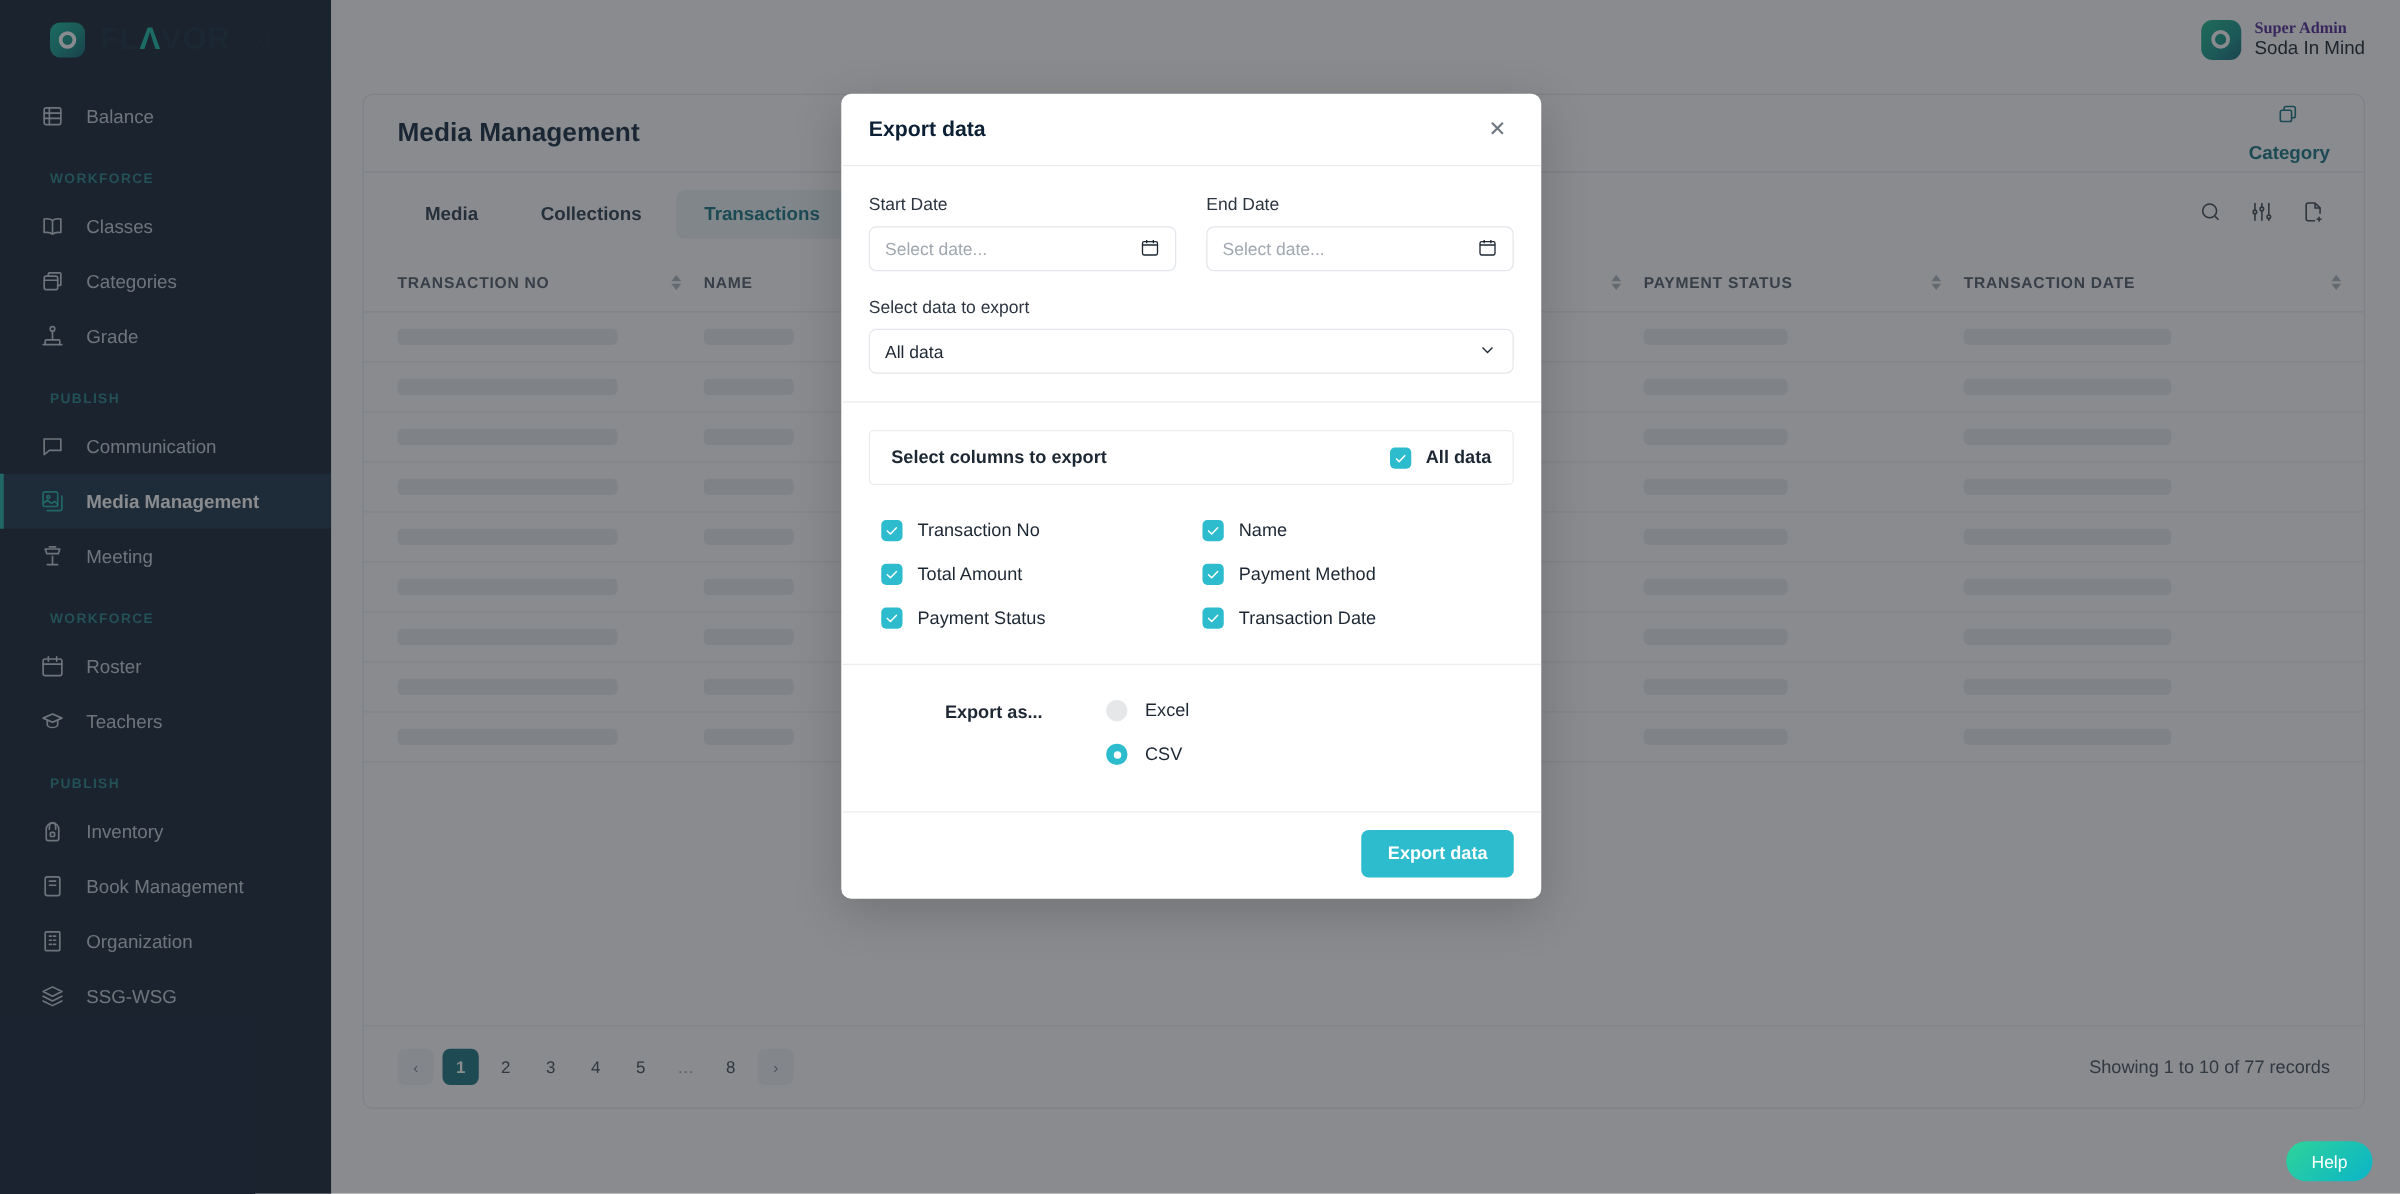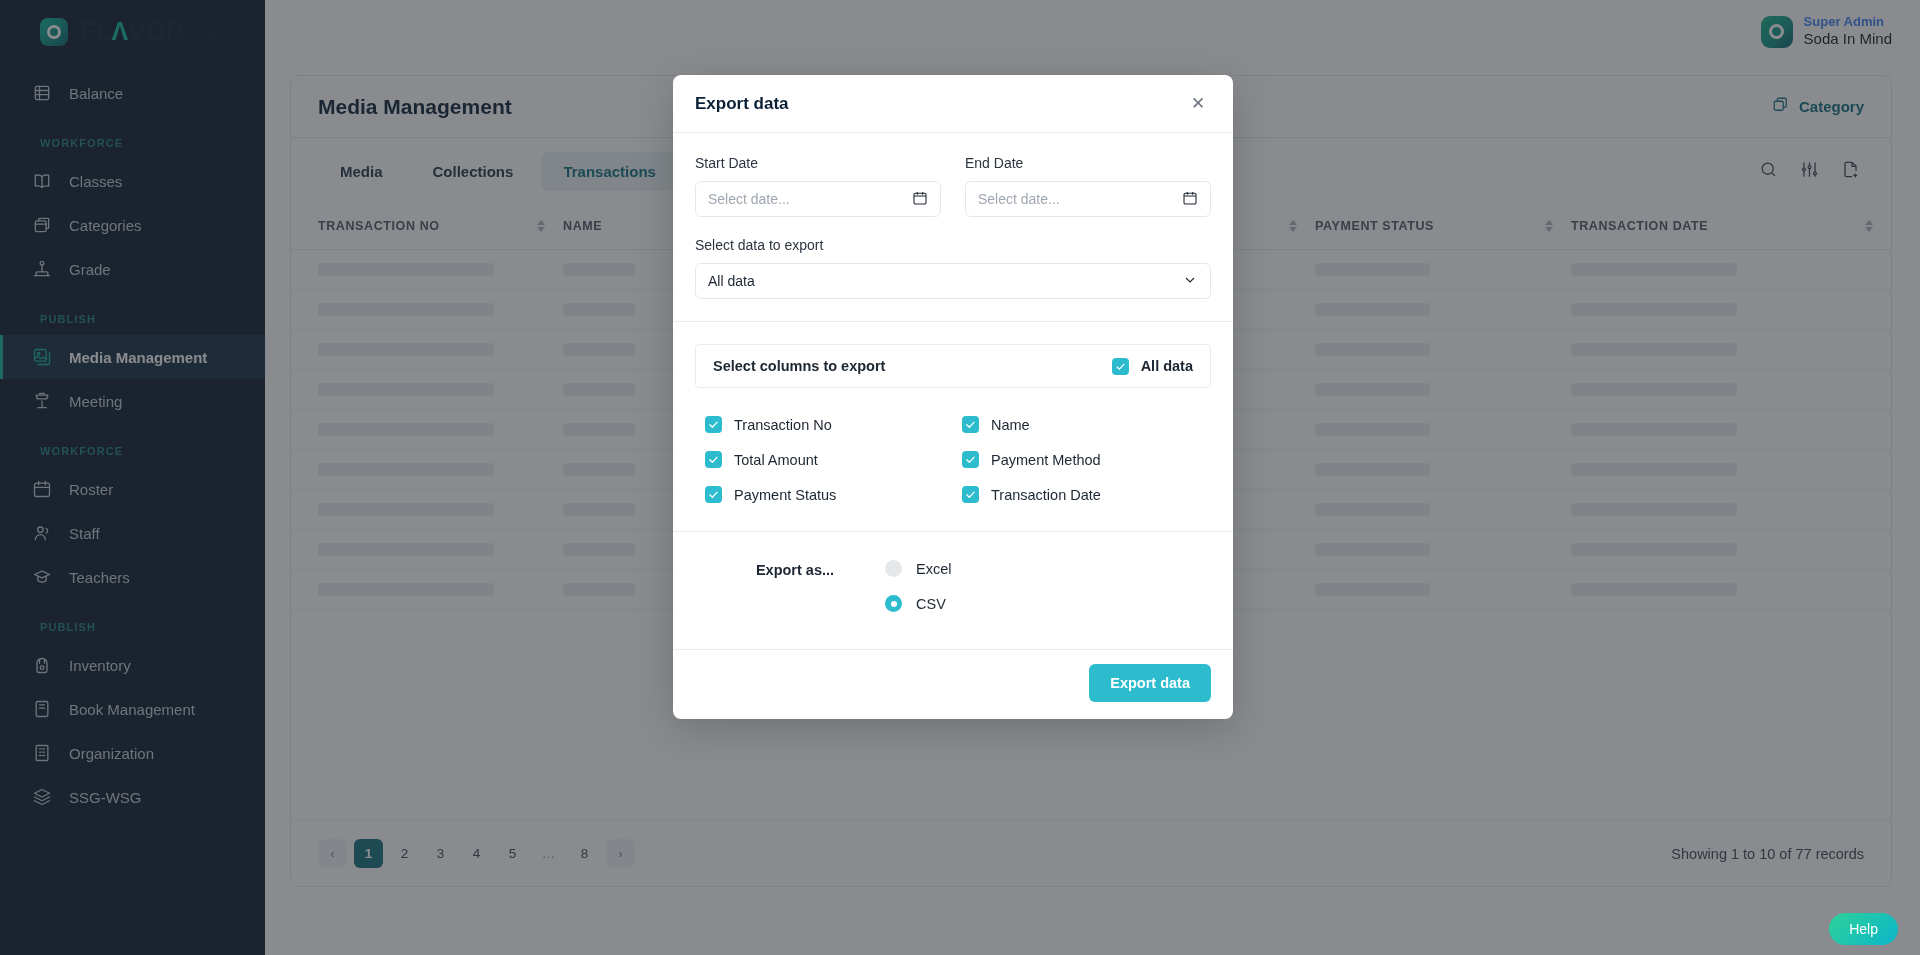--- a/index.html
+++ b/index.html
@@ -71,37 +71,37 @@
     height: 63px; display: flex; align-items: center; justify-content: flex-end;
     padding-right: 28px; background: #ffffff;
   }
   .user-box { display: flex; align-items: center; gap: 11px; cursor: pointer; }
   .avatar {
     width: 32px; height: 32px; border-radius: 9px;
     background: linear-gradient(135deg,#13b98c 0%, #0f8f86 60%, #0c6470 100%);
     display: flex; align-items: center; justify-content: center;
   }
   .avatar .ring { width: 15px; height: 15px; border-radius: 50%; border: 3px solid #ffffff; }
-  .user-role { font-size: 13px; font-weight: 700; color: #3b82f6; line-height: 1.25; }
+  .user-role { font-size: 13px; font-weight: 700; color: #4c1d95; line-height: 1.25; font-family: Liberation Serif, serif; }
   .user-name { font-size: 15px; color: #101b26; line-height: 1.25; }
 
   .card {
     position: absolute; left: 25px; top: 75px;
     width: 1602px; height: 812px;
     border: 1px solid #e5e8ec; border-radius: 8px;
     background: #ffffff; overflow: hidden;
   }
   .card-head {
     height: 62px; display: flex; align-items: center; justify-content: space-between;
     padding: 0 27px; border-bottom: 1px solid #e5e8ec;
   }
   .page-title { font-size: 21px; font-weight: 700; color: #0b2035; }
   .category-btn {
     display: flex; align-items: center; gap: 9px;
-    color: #0d6f80; font-size: 15px; font-weight: 700; cursor: pointer;
+    color: #0d6f80; font-size: 15px; font-weight: 700; cursor: pointer; flex-direction: column;
   }
   .category-btn svg { width: 18px; height: 18px; stroke: #0d6f80; fill: none; stroke-width: 1.7; }
 
   .tabs-row {
     display: flex; align-items: center; justify-content: space-between;
     padding: 14px 27px 12px 27px;
   }
   .tabs { display: flex; align-items: center; gap: 6px; }
   .tab {
     padding: 11px 22px; font-size: 15px; font-weight: 700;
@@ -287,20 +287,28 @@
           <span class="ico">
             <svg viewBox="0 0 24 24" stroke-linecap="round" stroke-linejoin="round">
               <circle cx="12" cy="5" r="2.2"></circle>
               <path d="M12 7.2v3.3M5 20v-3.5a1 1 0 0 1 1-1h12a1 1 0 0 1 1 1V20M12 10.5v5"></path>
               <path d="M3 20h18"></path>
             </svg>
           </span>
           <span>Grade</span>
         </div>
         <div class="nav-section">PUBLISH</div>
+        <div class="nav-item">
+          <span class="ico">
+            <svg viewBox="0 0 24 24" stroke-linecap="round" stroke-linejoin="round">
+              <path d="M4 5h16v11H9l-5 4z"></path>
+            </svg>
+          </span>
+          <span>Communication</span>
+        </div>
         <div class="nav-item active">
           <span class="ico">
             <svg viewBox="0 0 24 24" stroke-linecap="round" stroke-linejoin="round">
               <rect x="3" y="3" width="14" height="14" rx="2"></rect>
               <path d="M7 21h12a2 2 0 0 0 2-2V7"></path>
               <circle cx="8" cy="8" r="1.4"></circle>
               <path d="M3 14l4-3 4 3 3-2 3 3"></path>
             </svg>
           </span>
           <span>Media Management</span>
@@ -316,30 +324,20 @@
         </div>
         <div class="nav-section">WORKFORCE</div>
         <div class="nav-item">
           <span class="ico">
             <svg viewBox="0 0 24 24" stroke-linecap="round" stroke-linejoin="round">
               <rect x="3" y="5" width="18" height="16" rx="2"></rect>
               <path d="M3 10h18M8 3v4M16 3v4"></path>
             </svg>
           </span>
           <span>Roster</span>
-        </div>
-        <div class="nav-item">
-          <span class="ico">
-            <svg viewBox="0 0 24 24" stroke-linecap="round" stroke-linejoin="round">
-              <circle cx="10" cy="8" r="3.2"></circle>
-              <path d="M4 20c0-3.3 2.7-6 6-6s6 2.7 6 6"></path>
-              <path d="M17 6.5a3 3 0 0 1 0 5.5"></path>
-            </svg>
-          </span>
-          <span>Staff</span>
         </div>
         <div class="nav-item">
           <span class="ico">
             <svg viewBox="0 0 24 24" stroke-linecap="round" stroke-linejoin="round">
               <path d="M3 9l9-4 9 4-9 4-9-4z"></path>
               <path d="M7 11v4c0 1.7 2.2 3 5 3s5-1.3 5-3v-4"></path>
             </svg>
           </span>
           <span>Teachers</span>
         </div>

